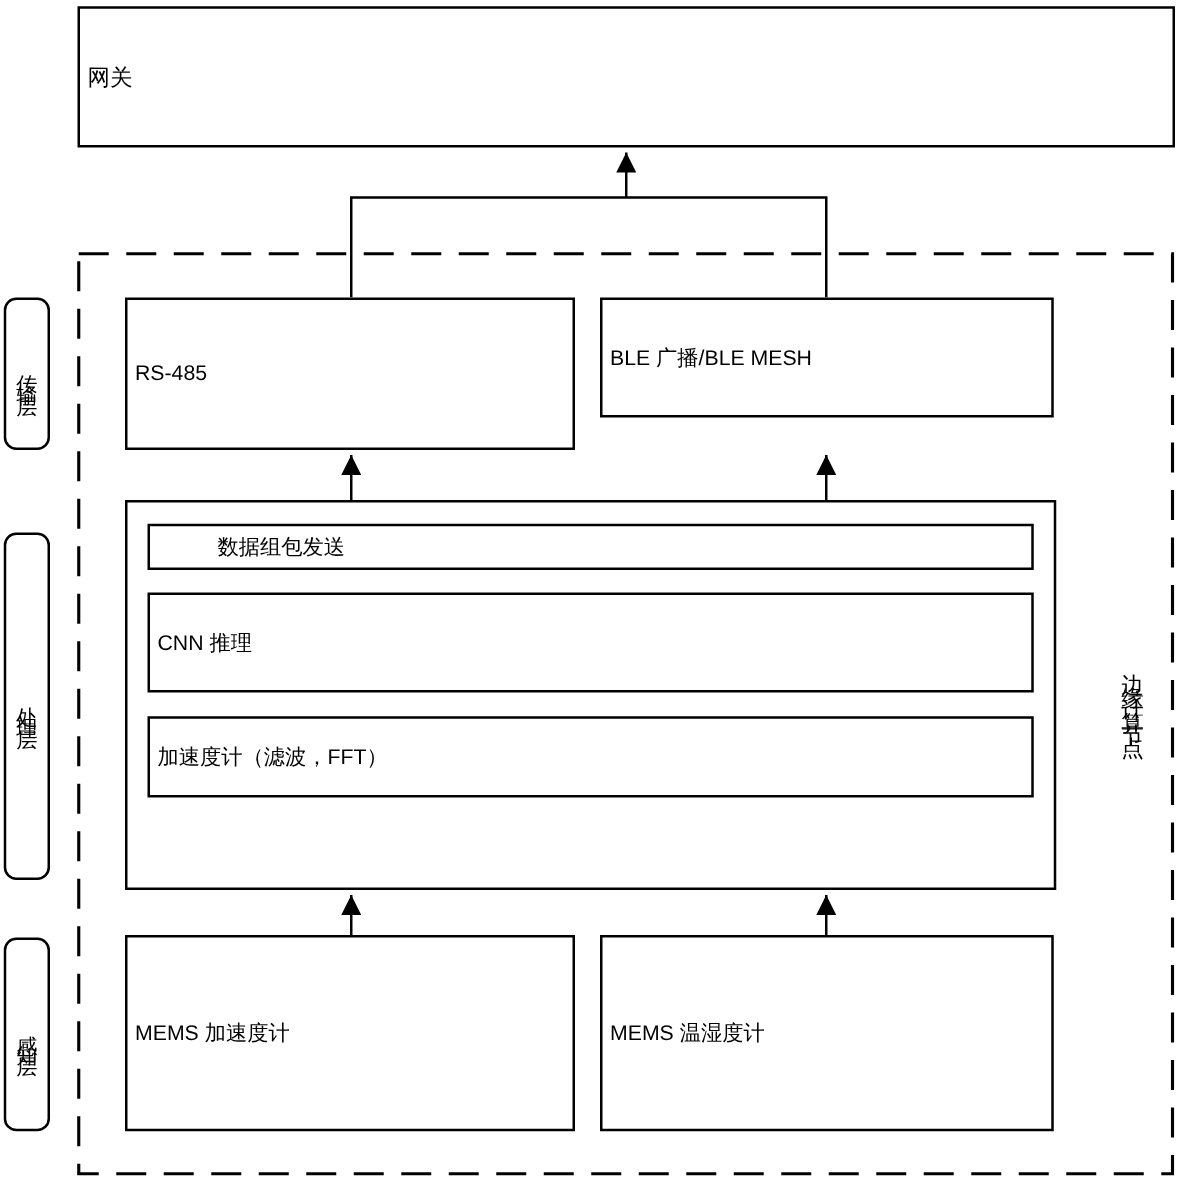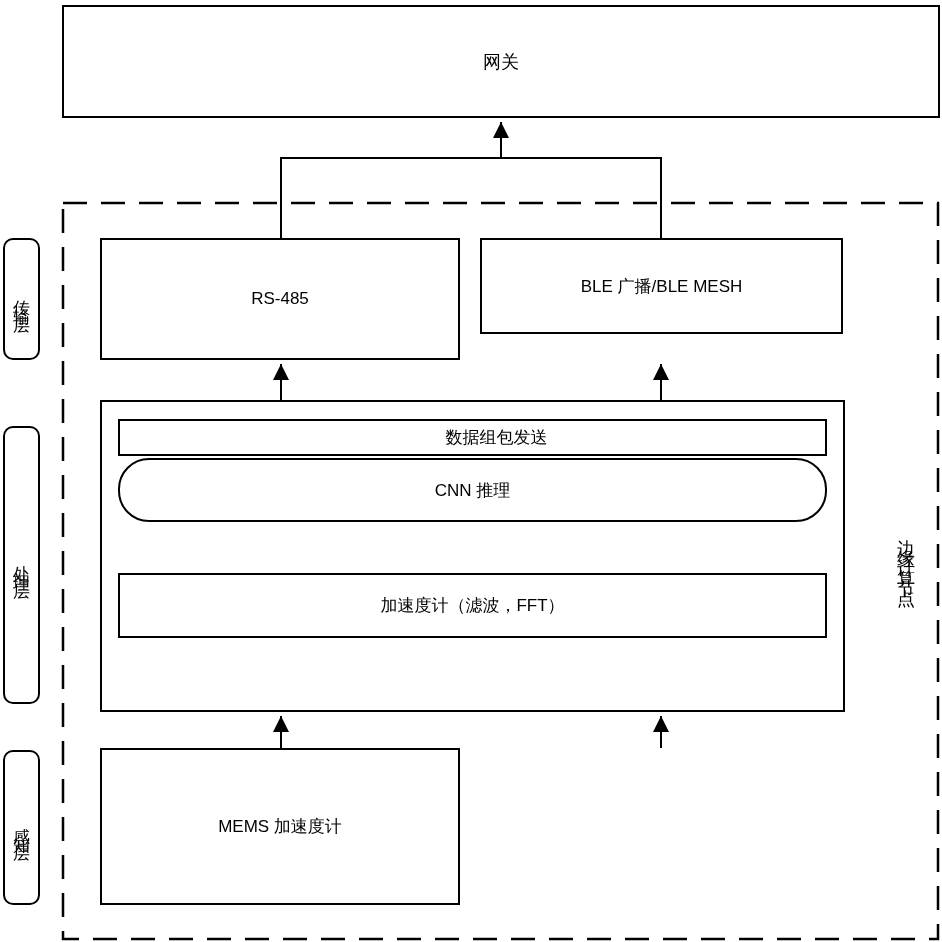--- a/index.html
+++ b/index.html
@@ -21,21 +21,21 @@
     width: 942px; height: 942px;
     z-index: 1;
   }
   .node {
     position: absolute;
     box-sizing: border-box;
     border: 2px solid #000000;
     background: #ffffff;
     display: flex;
     align-items: center;
-    justify-content: center;
+    justify-content: flex-start;
     text-align: center;
     font-size: 17px;
     color: #000000;
     z-index: 2;
   }
   .node .lbl { padding: 0 6px; }
   .container-node {
     background: #ffffff;
   }
   .pill {
@@ -109,28 +109,31 @@
   </div>
   <div class="node" style="left:480px; top:238px; width:363px; height:96px;">
     <span class="lbl">BLE 广播/BLE MESH</span>
   </div>
 
   <div class="node container-node" style="left:100px; top:400px; width:745px; height:312px;"></div>
 
   <div class="node" style="left:118px; top:419px; width:709px; height:37px;padding-left:48px;">
     <span class="lbl">数据组包发送</span>
   </div>
-  <div class="node" style="left:118px; top:458px; width:709px; height:64px;border-radius:31px;">
+  <div class="node" style="left:118px; top:474px; width:709px; height:80px;">
     <span class="lbl">CNN 推理</span>
   </div>
   <div class="node" style="left:118px; top:573px; width:709px; height:65px;">
     <span class="lbl">加速度计（滤波，FFT）</span>
   </div>
 
   <div class="side-label" style="left:885px; top:455px; width:42px; height:200px;">
     <span class="vtext" style="letter-spacing:10px; font-size:18px;">边缘计算节点</span>
   </div>
 
   <div class="node" style="left:100px; top:748px; width:360px; height:157px;">
     <span class="lbl">MEMS 加速度计</span>
   </div>
+  <div class="node" style="left:480px; top:748px; width:363px; height:157px;">
+    <span class="lbl">MEMS 温湿度计</span>
+  </div>
 
 </div>
 
 </body></html>

